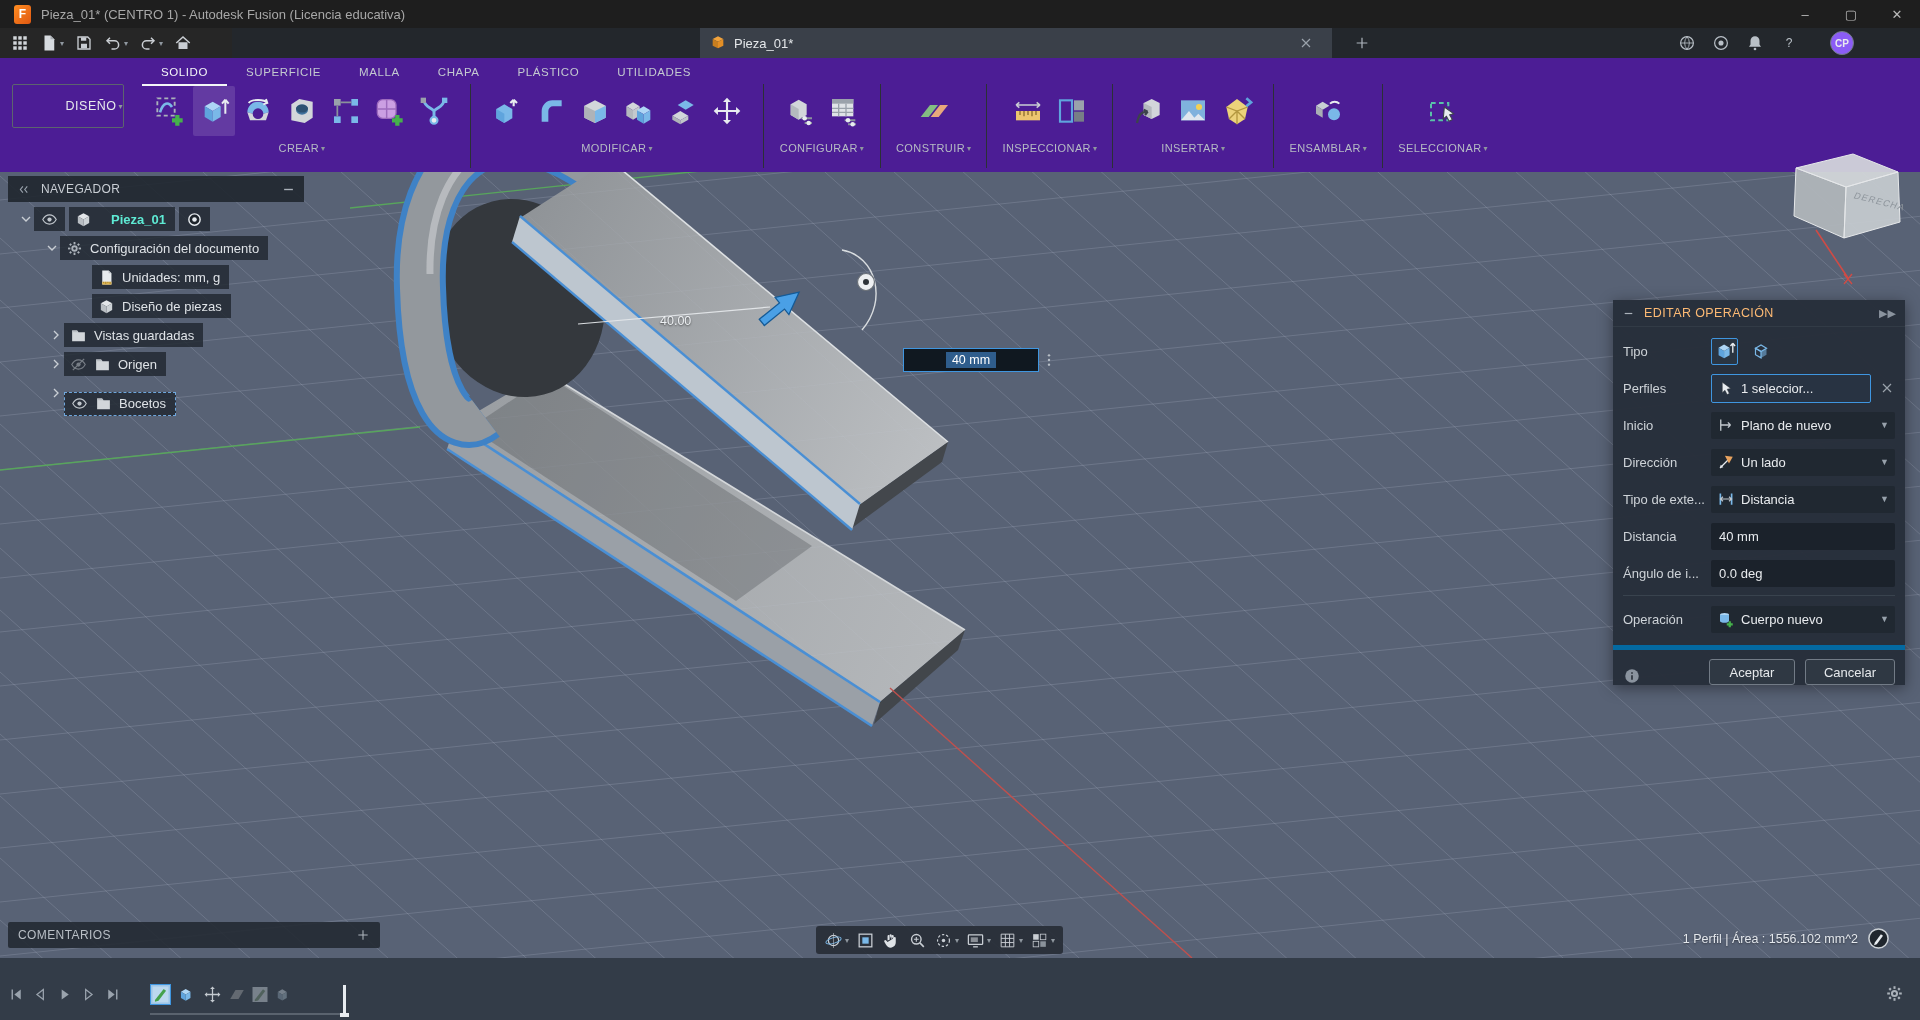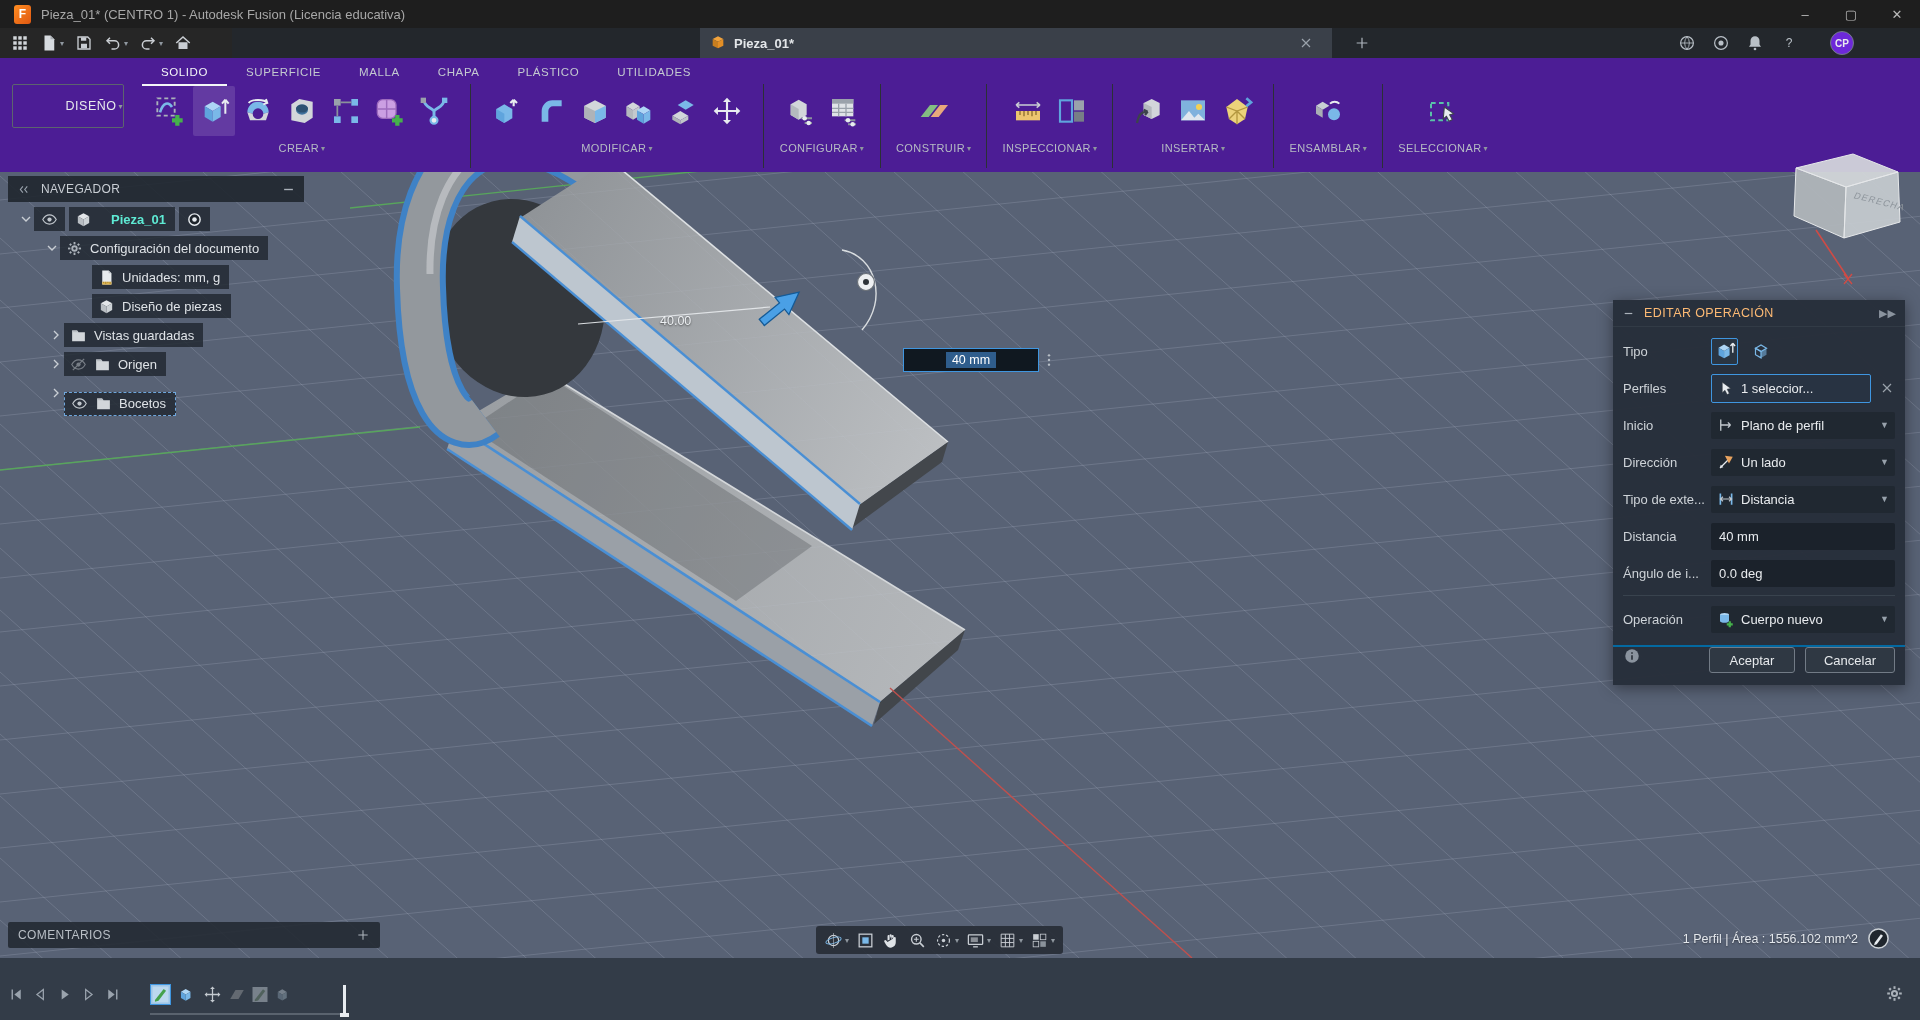--- a/index.html
+++ b/index.html
@@ -20,28 +20,28 @@
   #appbar { position:absolute; left:0; top:28px; width:232px; height:30px; background:#262626;
     display:flex; align-items:center; gap:5px; padding-left:8px; z-index:5; }
   #appbar .qbtn { display:flex; align-items:center; height:24px; padding:0 3px; }
   #appbar .ic { width:18px; height:18px; display:inline-block; }
   .caret { color:#8f979f; font-size:8px; margin-left:2px; }
 
   
   #tabstrip { position:absolute; left:232px; top:28px; width:1688px; height:30px; background:#23272c;
     display:flex; align-items:center; z-index:5; }
   .doc-tab { position:absolute; left:468px; width:632px; height:30px; background:#3a4049;
-    display:flex; align-items:center; padding:0 10px; color:#e4e7ea; font-size:13px;font-weight:bold; }
+    display:flex; align-items:center; padding:0 10px; color:#e4e7ea; font-size:13px; }
   .doc-tab .ic { width:16px; height:16px; margin-right:8px; }
   .tab-close { margin-left:auto; width:16px; height:16px; }
   .newtab { position:absolute; left:1122px; width:16px; height:16px; }
   .tab-right { position:absolute; right:122px; display:flex; align-items:center; gap:16px; }
   .tab-right .ic { width:18px; height:18px; }
   .avatar { position:absolute; right:66px; width:24px; height:24px; border-radius:50%;
-    background:#6d28d9; border:1px solid #737c86; color:#e8ebee; font-size:10px; font-weight:bold;
+    background:#8b5cf6; border:1px solid #737c86; color:#e8ebee; font-size:10px; font-weight:bold;
     display:flex; align-items:center; justify-content:center; }
 
   
   #ribbon { position:absolute; left:0; top:58px; width:1920px; height:114px; background:#4c1d95; z-index:4; }
   #ribbon-tabs { position:absolute; left:142px; top:4px; display:flex; }
   .rtab { padding:4px 19px 6px; color:#c3c9d0; font-size:11.5px; letter-spacing:.6px; }
   .rtab.active { color:#f4f6f8; border-bottom:2.5px solid #f4f6f8; }
   #ribbon-body { position:absolute; left:0; top:24px; width:1920px; height:90px; display:flex; align-items:flex-start; }
   #design-box { margin:2px 10px 0 12px; width:112px; height:44px; border:1px solid #5c646e; border-radius:2px;
     display:flex; align-items:center; justify-content:flex-end; color:#e6e9ec; font-size:12.5px; letter-spacing:.5px; }
@@ -100,21 +100,21 @@
   .inp { flex:1; height:27px; background:#1b222b; border-radius:2px; display:flex; align-items:center;
     padding:0 8px; color:#e8ebee; }
   .sel-box { flex:1; height:29px; background:#283342; border:1.5px solid #3f96e0; border-radius:2px;
     display:flex; align-items:center; padding:0 6px; gap:6px; color:#e8ebee; }
   .sel-box .ic { width:17px; height:17px; }
   .row-x { width:16px; height:16px; margin-left:8px; }
   .tipo-btn { width:27px; height:27px; border-radius:2px; display:flex; align-items:center; justify-content:center; margin-right:9px; }
   .tipo-btn .ic, .tipo-btn svg { width:22px; height:22px; }
   .tipo-btn.sel { background:#2a3542; border:1.5px solid #3f96e0; }
   .dlg-sep { height:1px; background:#39434e; margin:2px 0 8px; }
-  .dlg-footer { border-top:2px solid #0369a1; height:40px; display:flex; align-items:flex-start; padding:0 10px; }
+  .dlg-footer { border-top:5px solid #0369a1; height:40px; display:flex; align-items:flex-end; padding:0 10px; }
   .dlg-footer .ic { width:18px; height:18px; }
   .btn { height:26px; border:1px solid #727b86; border-radius:3px; background:#2f3843; color:#e6e9ec;
     font-size:13px; display:flex; align-items:center; justify-content:center; }
   #btn-accept { width:86px; margin-left:auto; }
   #btn-cancel { width:90px; margin-left:10px; }
 
   
   #comments { position:absolute; left:8px; top:922px; width:372px; height:26px; background:rgba(36,42,51,.9);
     border-radius:2px; display:flex; align-items:center; padding:0 10px; z-index:6; }
   #comments span.lbl { color:#b9bfc6; font-size:12px; letter-spacing:.4px; }
@@ -811,21 +811,21 @@
               <path d="M6 6l12 12M18 6L6 18" stroke="#9aa2ab" stroke-width="1.8"></path>
             </svg></span>
       </div>
       <div class="dlg-row">
         <span class="dlg-lab">Inicio</span>
         <div class="dd">
           <span class="ic"><svg viewBox="0 0 24 24">
                 <path d="M5 4.5v15" stroke="#c2c8ce" stroke-width="1.8"></path>
                 <path d="M5 12h13m0 0l-3.5-3.5M18 12l-3.5 3.5" stroke="#c2c8ce" stroke-width="1.8" fill="none"></path>
               </svg></span>
-          <span>Plano de perfil</span>
+          <span>Plano de nuevo</span>
           <span class="ddcaret">▼</span>
         </div>
       </div>
       <div class="dlg-row">
         <span class="dlg-lab">Dirección</span>
         <div class="dd">
           <span class="ic"><svg viewBox="0 0 24 24">
                 <path d="M4 20L18 6" stroke="#e8ecf0" stroke-width="1.6"></path>
                 <path d="M10.5 3.5L21 5l-5 9z" fill="#e8a35f"></path>
                 <path d="M4 20l4.5-1-3.5-3.5z" fill="#e8ecf0"></path>

